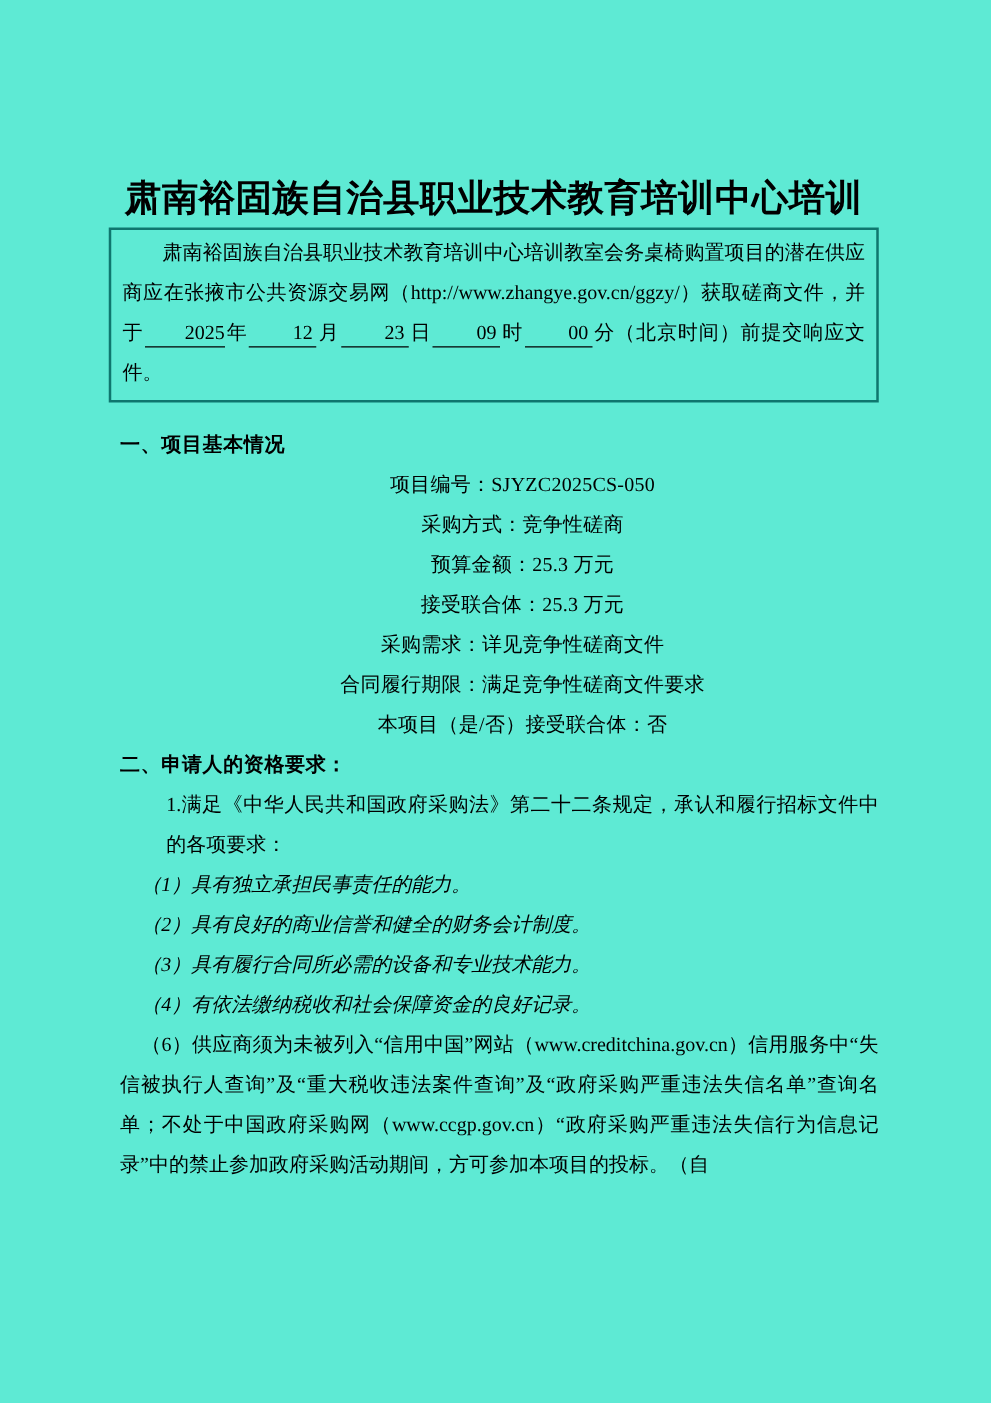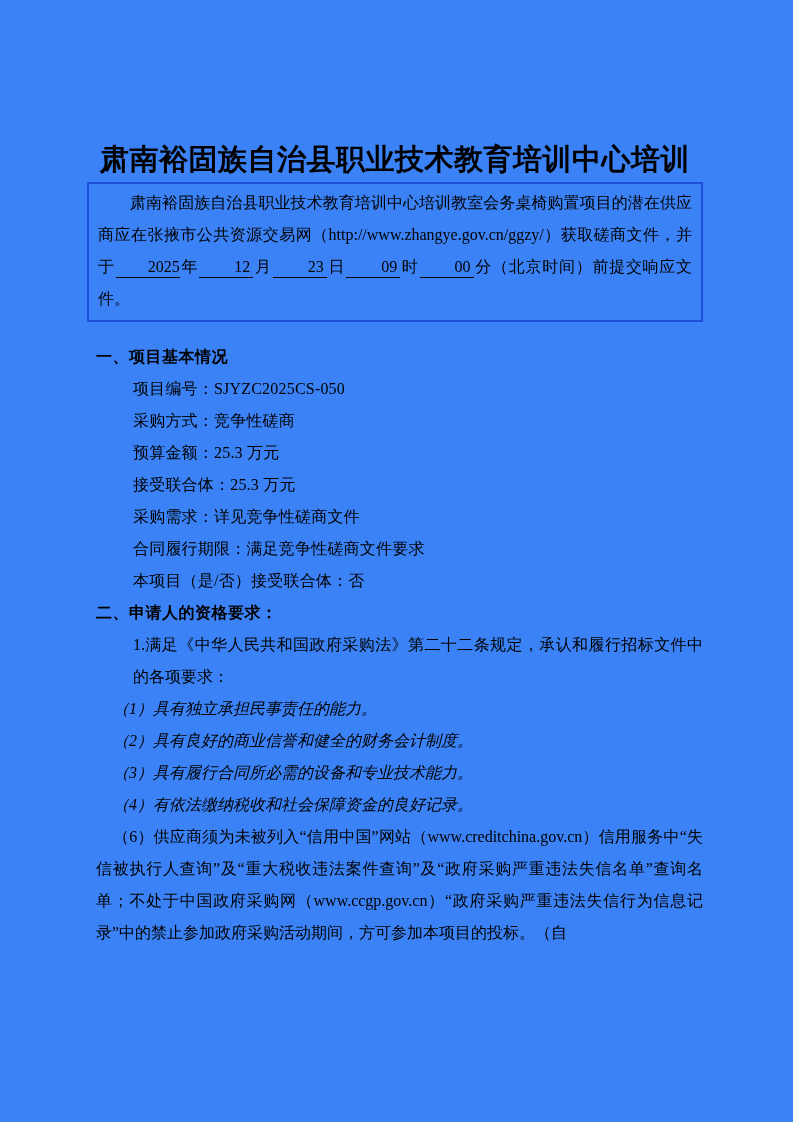--- a/index.html
+++ b/index.html
@@ -1,21 +1,21 @@
 <!DOCTYPE html>
 <html><head>
 <meta charset="utf-8">
 <style>
   * { margin: 0; padding: 0; box-sizing: border-box; }
   html, body { background: #ffffff; }
   .page {
     position: relative;
     width: 793px;
     height: 1122px;
-    background: #3b82f6;
+    background: #5eead4;
     color: #000000;
     font-family: "Liberation Serif", "DejaVu Serif", serif;
     overflow: hidden;
     padding-left: 46px;
   }
   .inner {
     position: absolute;
     left: 87px;
     top: 141px;
     width: 616px;
@@ -23,21 +23,21 @@
   .doc-title {
     font-size: 29px;
     line-height: 37px;
     font-weight: 700;
     text-align: center;
     letter-spacing: 0.5px;
     margin-bottom: 4px;
   }
   .doc-title span { display: block; }
   .notice-box {
-    border: 2px solid #1d4ed8;
+    border: 2px solid #0f766e;
     padding: 3px 9px 5px 9px;
     font-size: 16px;
     line-height: 32px;
     text-align: justify;
     text-justify: inter-ideograph;
   }
   .notice-box .para { text-indent: 32px; }
   .blank {
     display: inline-block;
     border-bottom: 1px solid #000000;
@@ -50,21 +50,21 @@
   .sections {
     margin-top: 19px;
     padding-left: 9px;
     font-size: 16px;
     line-height: 32px;
   }
   .section-heading {
     font-weight: 700;
     letter-spacing: 0.5px;
   }
-  .field-line { margin-left: 37px; }
+  .field-line { margin-left: 37px; text-align: center; }
   .field-label, .field-value { letter-spacing: 0.2px; }
   .req-intro {
     margin-left: 37px;
     text-align: justify;
     text-justify: inter-ideograph;
   }
   .req-item { margin-left: 17px; font-style: italic; }
   .req-para {
     margin-left: 0;
     text-indent: 17px;

